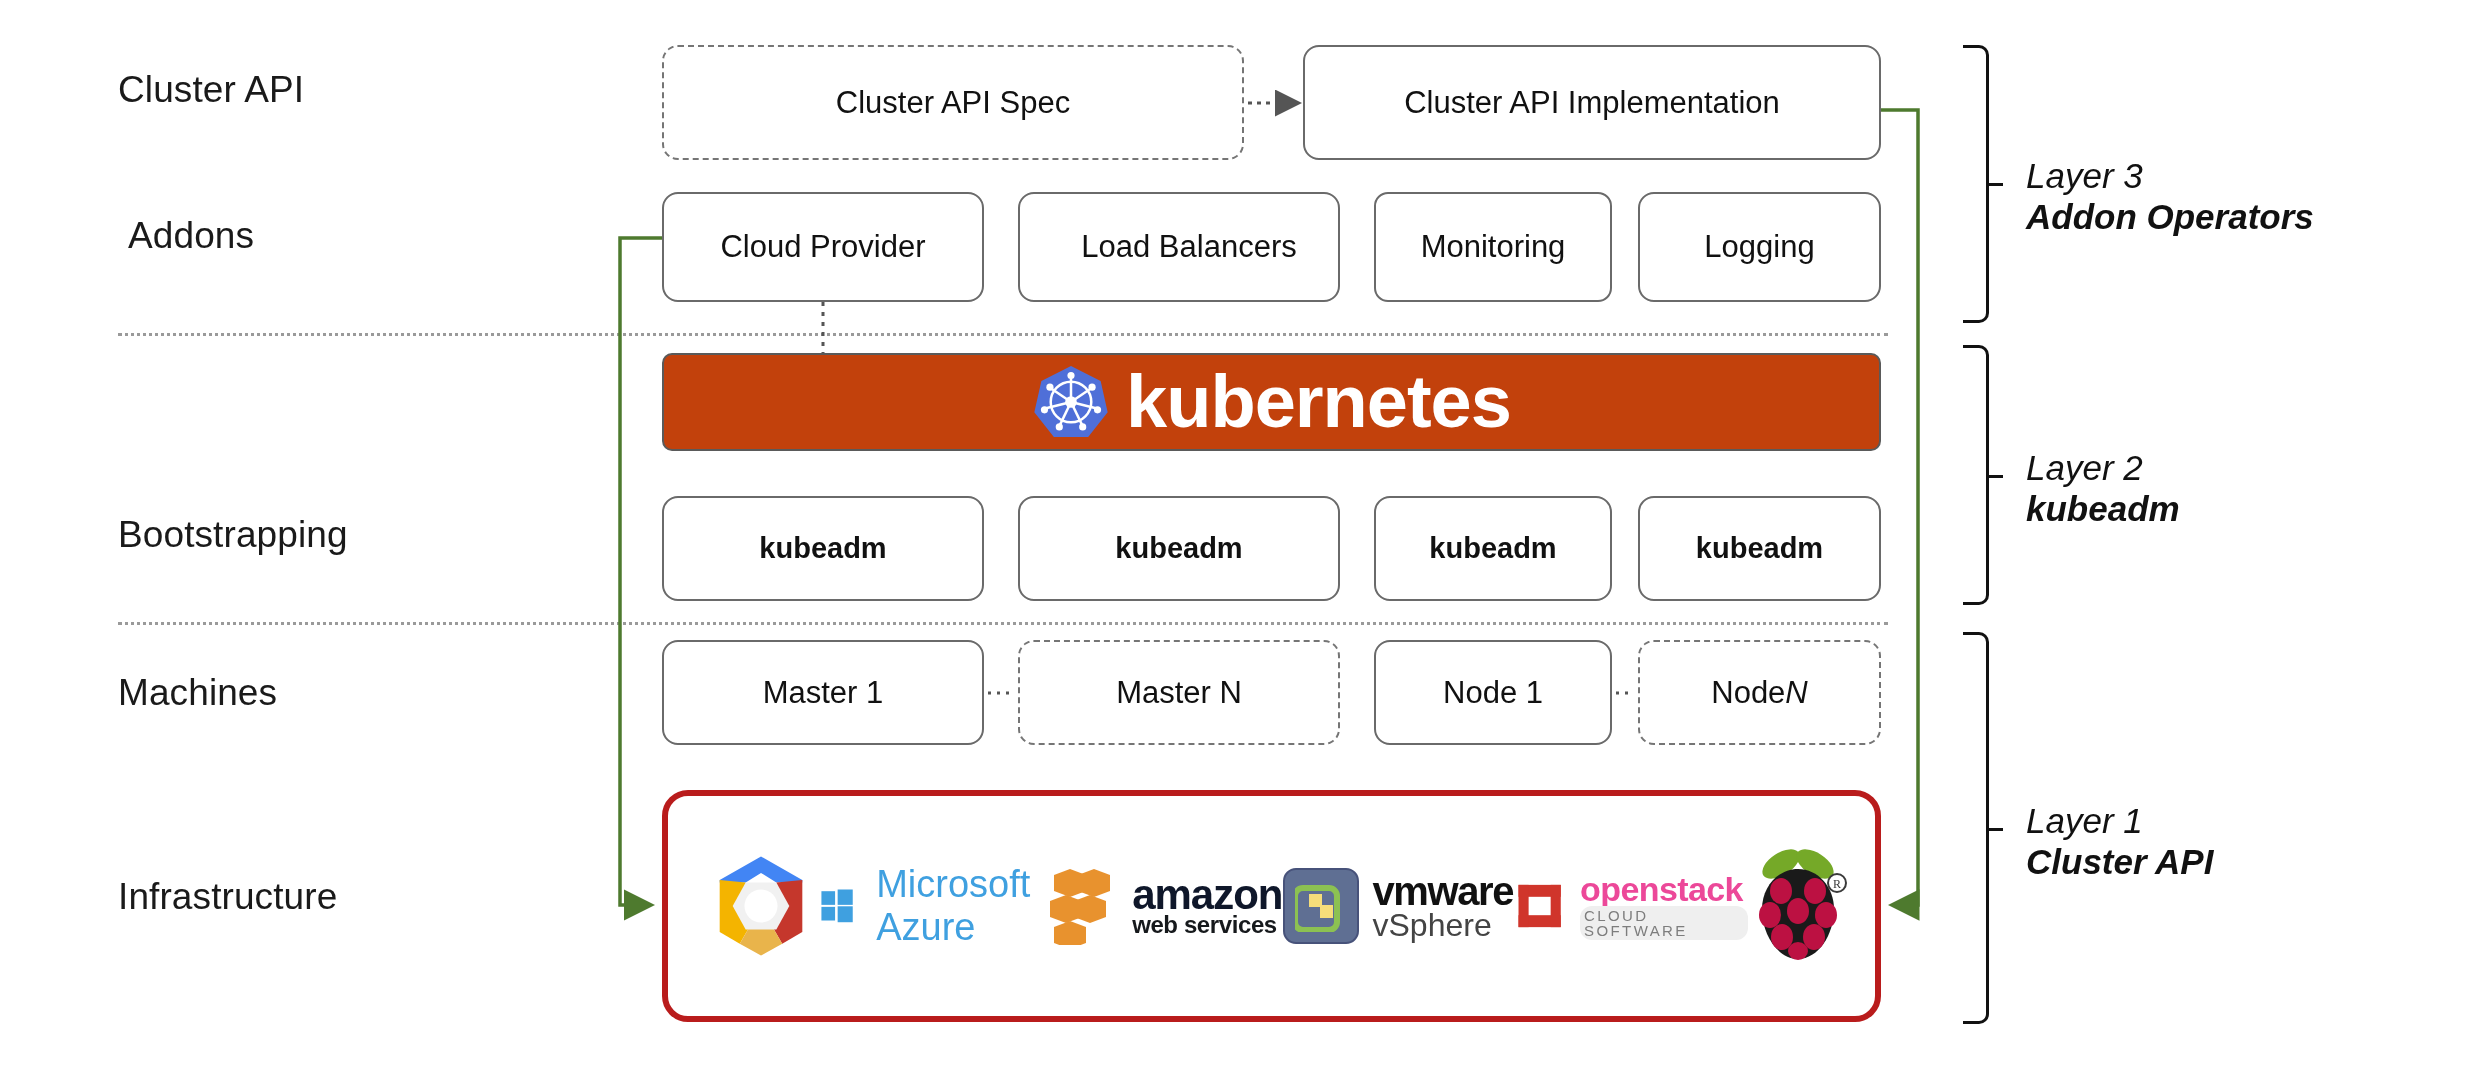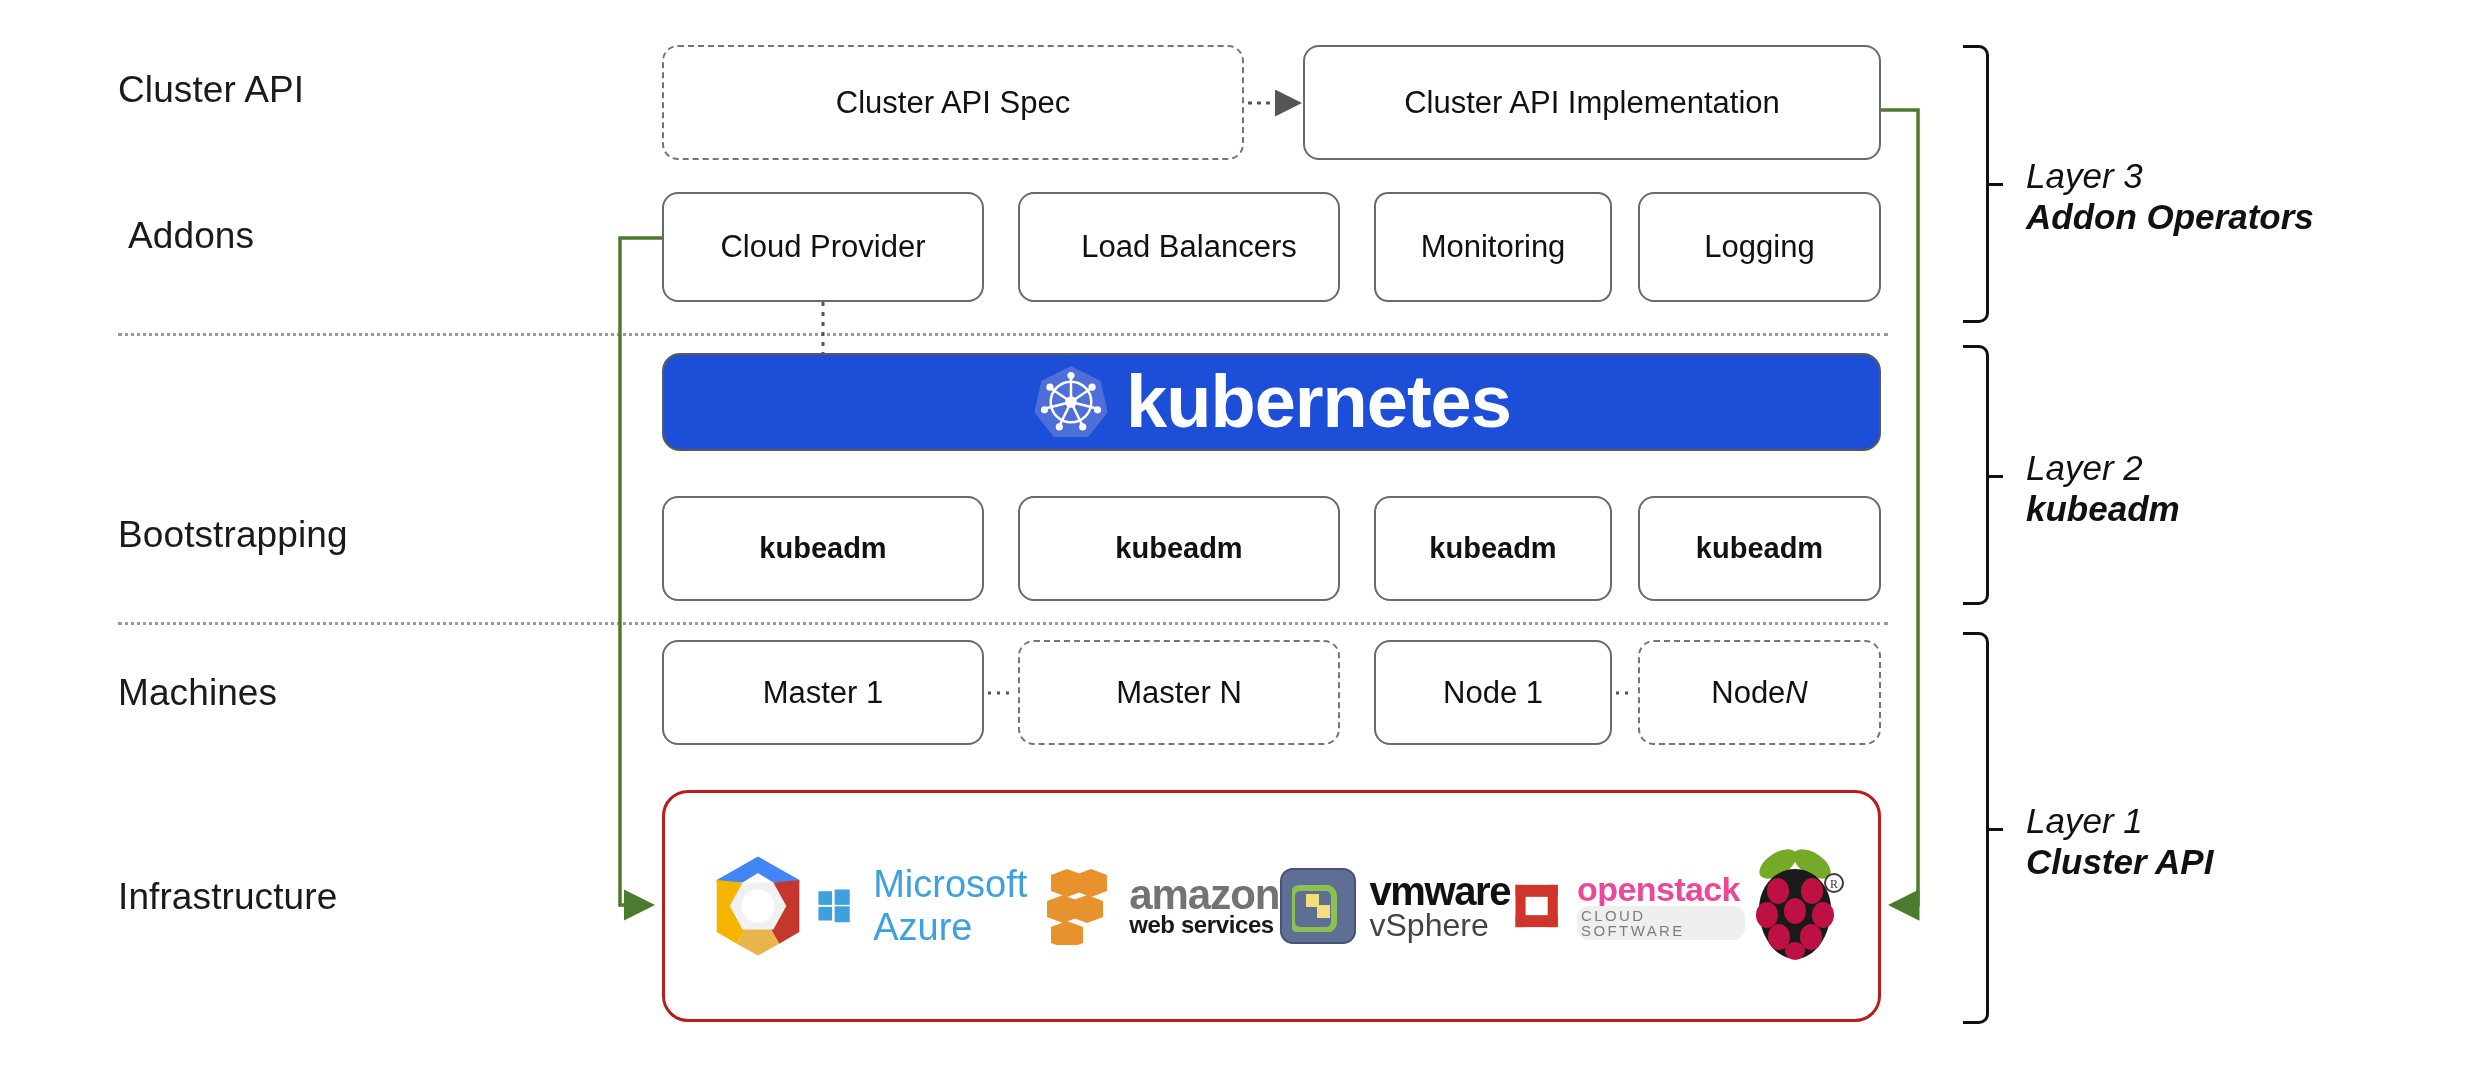--- a/index.html
+++ b/index.html
@@ -42,41 +42,41 @@
   .box.dashed {
     border-style: dashed;
     border-color: #757575;
     border-width: 2.5px;
   }
   .box.bold { font-weight: bold; font-size: 29px; }
 
   
   .k8s-band {
     position: absolute;
-    background: #1d4ed8;
+    background: #c2410c;
     border: 2px solid #5a5a5a;
-    border-radius: 18px;
+    border-radius: 10px;
     display: flex;
     align-items: center;
     justify-content: center;
     gap: 16px;
   }
   .k8s-wordmark {
     color: #ffffff;
     font-size: 74px;
     font-weight: bold;
     letter-spacing: -1px;
     line-height: 1;
   }
 
   
   .infra-box {
     position: absolute;
     background: #ffffff;
-    border: 3px solid #b91c1c;
+    border: 6px solid #b91c1c;
     border-radius: 26px;
     display: flex;
     align-items: center;
     justify-content: space-around;
     padding: 0 34px;
   }
   .infra-logo { display: flex; align-items: center; justify-content: center; }
 
   
   .hdivider {
@@ -238,21 +238,21 @@
       <svg width="72" height="78" viewBox="0 0 72 78" style="margin-right:4px;">
         <g fill="#E8922E">
           <polygon points="22,2 38,8 38,24 22,30 6,24 6,8"></polygon>
           <polygon points="46,2 62,8 62,24 46,30 30,24 30,8"></polygon>
           <polygon points="10,28 26,34 26,50 10,56 -6,50 -6,34" transform="translate(8,0)"></polygon>
           <polygon points="34,28 50,34 50,50 34,56 18,50 18,34" transform="translate(8,0)"></polygon>
           <polygon points="22,54 38,60 38,76 22,82 6,76 6,60"></polygon>
         </g>
       </svg>
       <span style="display:flex; flex-direction:column; line-height:0.92;">
-        <span style="font-size:42px; font-weight:bold; color:#737373; letter-spacing:-1px;">amazon</span>
+        <span style="font-size:42px; font-weight:bold; color:#0f172a; letter-spacing:-1px;">amazon</span>
         <span style="font-size:24px; font-weight:bold; color:#16191c; letter-spacing:-0.4px;">web services</span>
       </span>
     </span>
 
     <span class="infra-logo" style="gap:14px;">
       <span class="vs-tile">
         <svg width="52" height="52" viewBox="0 0 52 52">
           <path d="M8 8 h26 a8 8 0 0 1 8 8 v26 a8 8 0 0 1 -8 8 h-26 a8 8 0 0 1 -8 -8 v-26 a8 8 0 0 1 8 -8 z" fill="none" stroke="#8cc152" stroke-width="6"></path>
           <rect x="14" y="14" width="13" height="13" fill="#f5dd7a"></rect>
           <rect x="25" y="25" width="13" height="13" fill="#f5dd7a"></rect>

